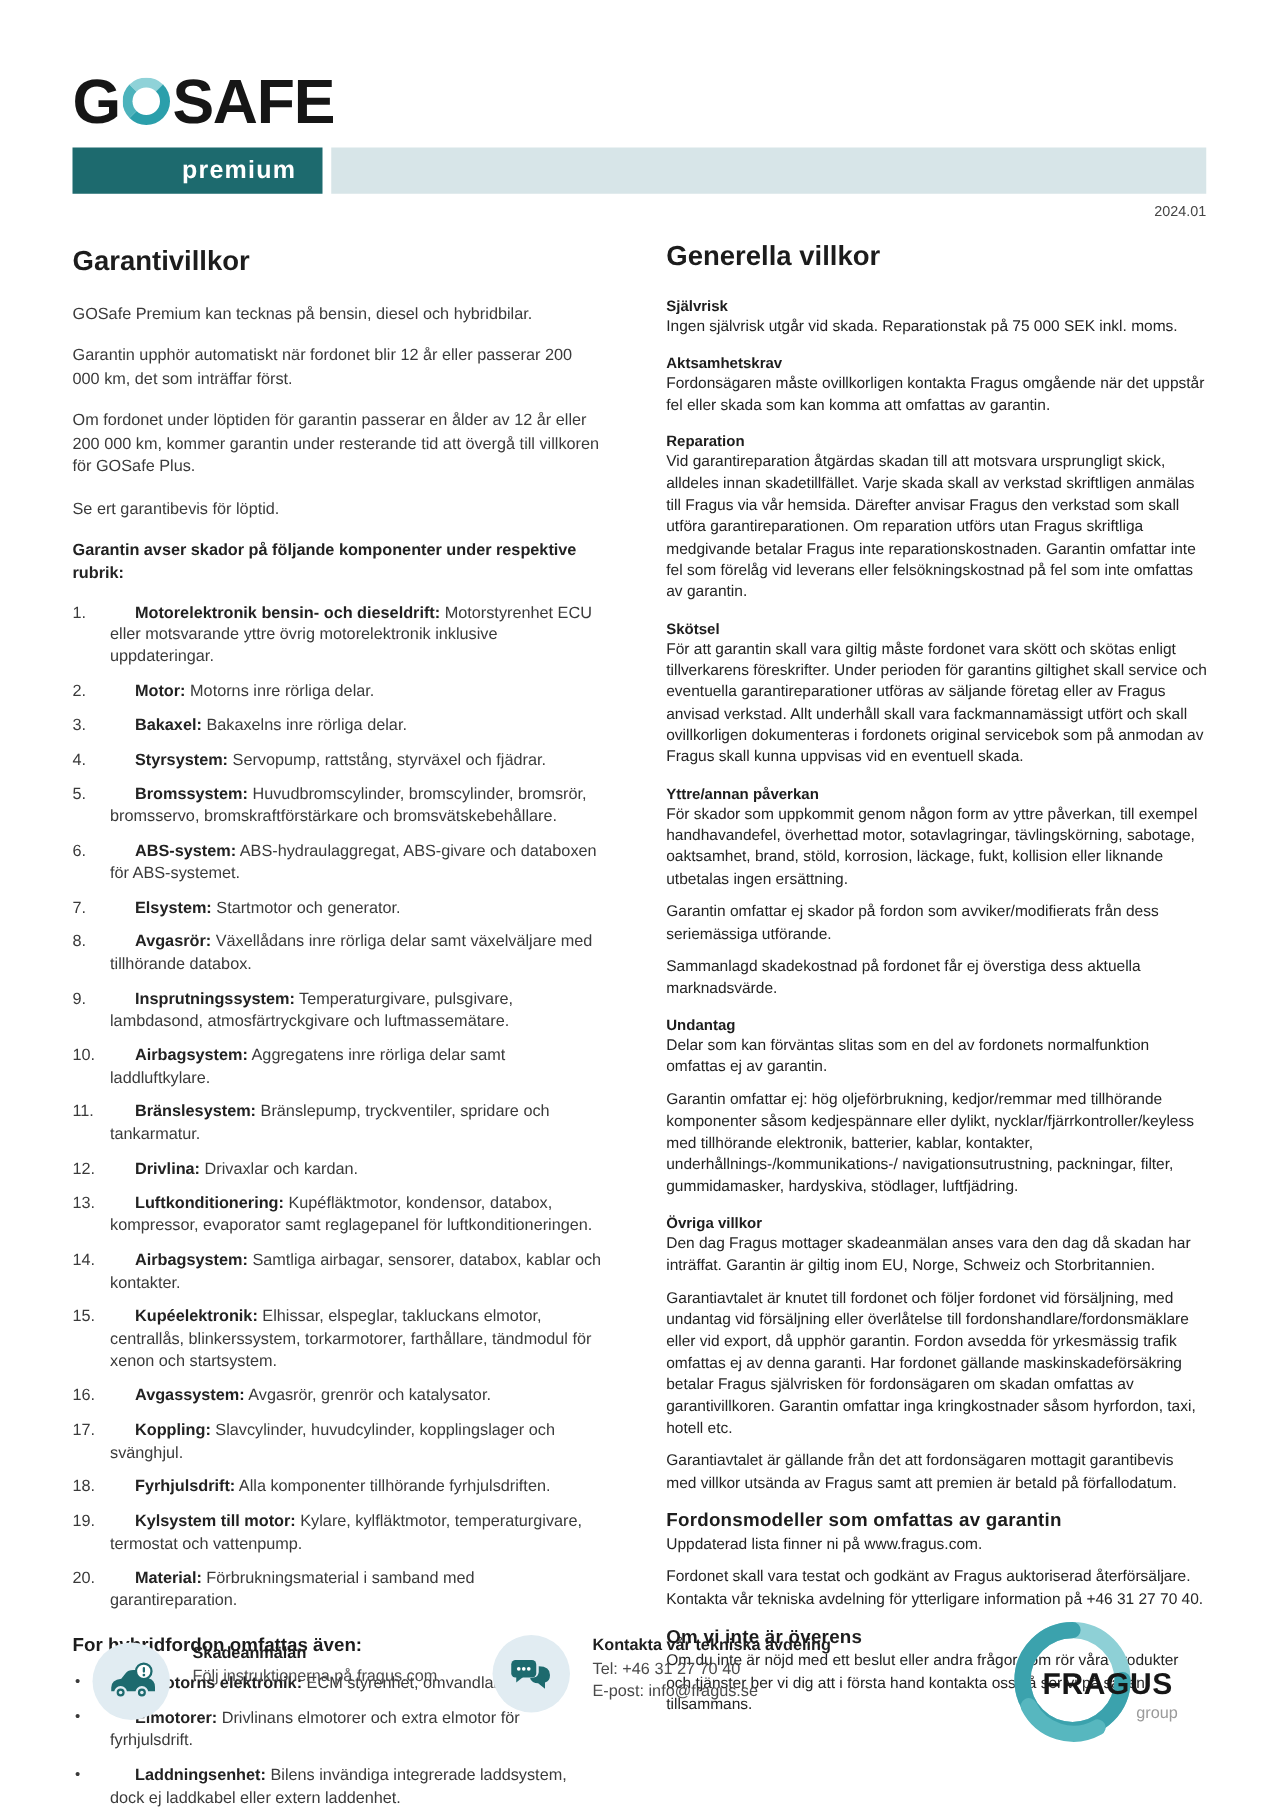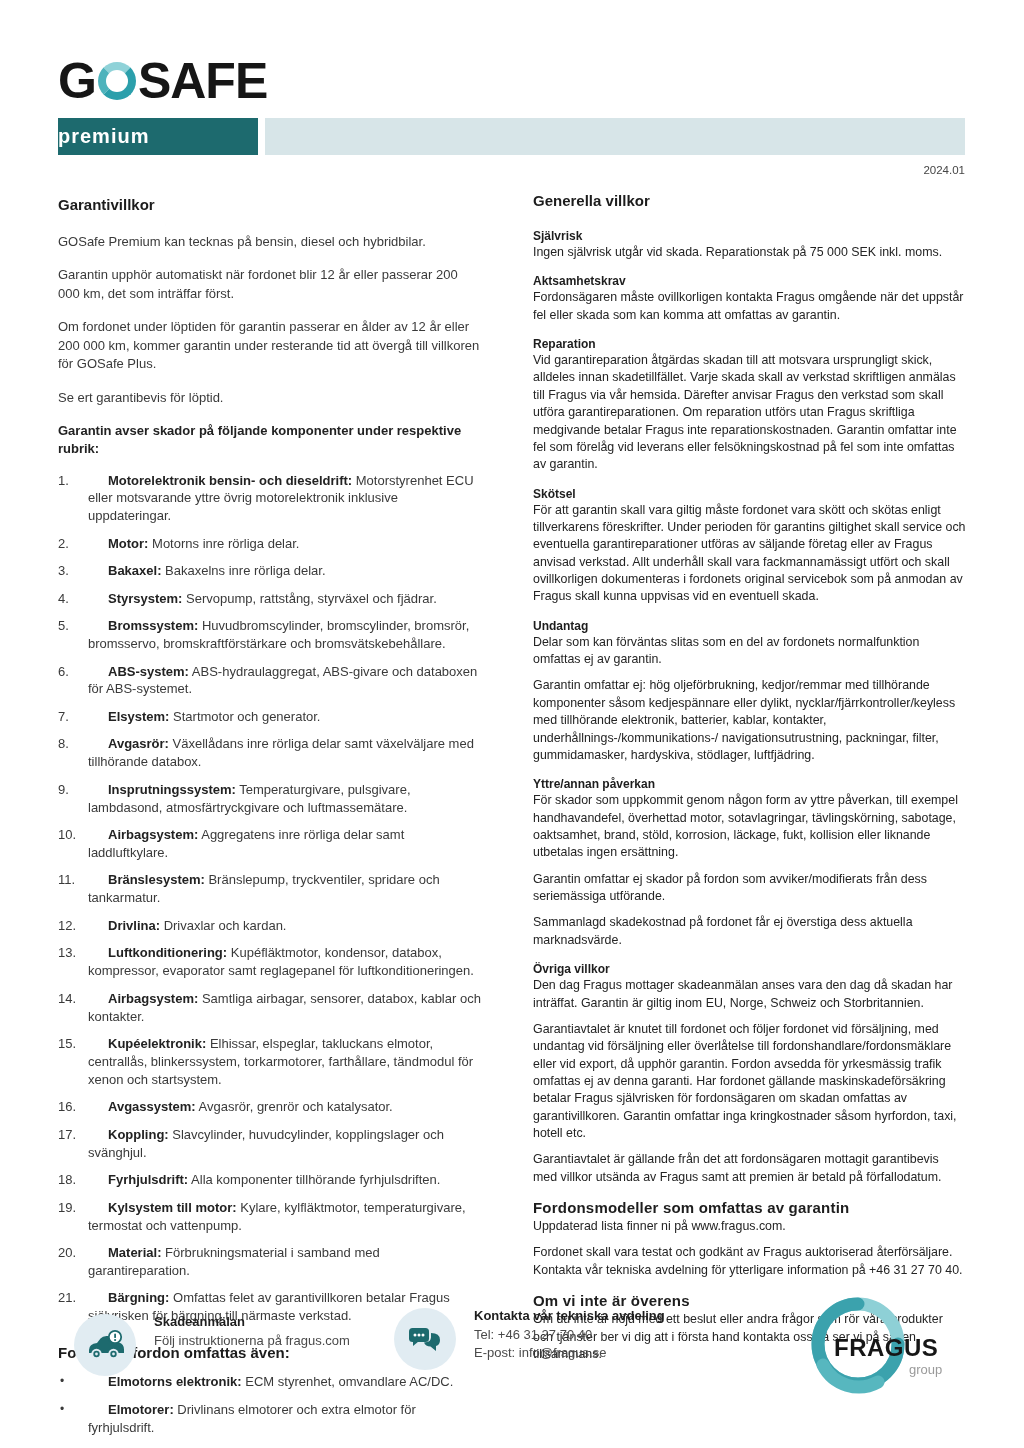--- a/index.html
+++ b/index.html
@@ -7,29 +7,29 @@
   body { font-family:"Liberation Sans", sans-serif; color:#2c2c2c; }
   .page { position:relative; width:1024px; height:1448px; background:#ffffff; overflow:hidden; margin:0 auto; }
 
   
   .logo-row { position:absolute; left:58px; top:56px; display:flex; align-items:center; }
   .logo-g, .logo-safe { font-size:50px; font-weight:700; letter-spacing:-1px; color:#161616; line-height:1; }
   .logo-oring { display:inline-block; width:38px; height:38px; border:8px solid #2b9fab; border-radius:50%;
                 margin:0 2px; border-top-color:#8fd2d8; border-left-color:#4db3bc; }
   .tier-band { position:absolute; left:58px; top:118px; width:200px; height:37px; background:#1d6a6e;
                color:#ffffff; font-size:20px; font-weight:700; letter-spacing:1px;
-               padding-right:21px; line-height:37px; }
+               text-align:right; padding-right:21px; line-height:37px; }
   .light-band { position:absolute; left:265px; top:118px; width:700px; height:37px; background:#d7e5e8; }
   .version-date { position:absolute; right:59px; top:164px; font-size:11.5px; color:#454545; }
 
   
   .col-left  { position:absolute; left:58px;  top:196px; width:424px; }
   .col-right { position:absolute; left:533px; top:192px; width:433px; }
 
-  h1.col-title { font-size:15px; font-weight:700; color:#1c1c1c; margin-bottom:20px; }
+  h1.col-title { font-size:22px; font-weight:700; color:#1c1c1c; margin-bottom:20px; }
   .col-left p.intro { font-size:13px; line-height:1.42; color:#3a3a3a; margin-bottom:15px; }
 
   .list-heading { font-size:13px; font-weight:700; color:#222; line-height:1.4; margin-top:6px; margin-bottom:13px; }
 
   ol.coverage { list-style:none; }
   ol.coverage li { display:flex; font-size:13px; line-height:1.38; color:#3a3a3a; margin-bottom:9.5px; }
   ol.coverage .num { flex:0 0 30px; }
   ol.coverage strong, .hybrid-list strong { color:#222;margin-left:20px; }
 
   .hybrid-heading { font-size:15px; font-weight:700; color:#1c1c1c; margin-top:19px; margin-bottom:12px; }
@@ -157,24 +157,20 @@
           <span class="body"><strong>Fyrhjulsdrift:</strong> <span>Alla komponenter tillhörande fyrhjulsdriften.</span></span>
         </li>
       <li>
           <span class="num">19.</span>
           <span class="body"><strong>Kylsystem till motor:</strong> <span>Kylare, kylfläktmotor, temperaturgivare, termostat och vattenpump.</span></span>
         </li>
       <li>
           <span class="num">20.</span>
           <span class="body"><strong>Material:</strong> <span>Förbrukningsmaterial i samband med garantireparation.</span></span>
         </li>
-      <li>
-          <span class="num">21.</span>
-          <span class="body"><strong>Bärgning:</strong> <span>Omfattas felet av garantivillkoren betalar Fragus självrisken för bärgning till närmaste verkstad.</span></span>
-        </li>
     </ol>
 
     <div class="hybrid-heading">For hybridfordon omfattas även:</div>
     <ul class="hybrid-list">
       <li>
           <span class="blt">•</span>
           <span class="body"><strong>Elmotorns elektronik:</strong> <span>ECM styrenhet, omvandlare AC/DC.</span></span>
         </li>
       <li>
           <span class="blt">•</span>
@@ -201,33 +197,33 @@
     </section>
 
     <section>
       <h3>Reparation</h3>
       <p>Vid garantireparation åtgärdas skadan till att motsvara ursprungligt skick, alldeles innan skadetillfället. Varje skada skall av verkstad skriftligen anmälas till Fragus via vår hemsida. Därefter anvisar Fragus den verkstad som skall utföra garanti­reparationen. Om reparation utförs utan Fragus skriftliga medgivande betalar Fragus inte reparationskostnaden. Garantin omfattar inte fel som förelåg vid leverans eller felsökningskostnad på fel som inte omfattas av garantin.</p>
     </section>
 
     <section>
       <h3>Skötsel</h3>
       <p>För att garantin skall vara giltig måste fordonet vara skött och skötas enligt tillverkarens föreskrifter. Under perioden för garantins giltighet skall service och eventuella garanti­reparationer utföras av säljande företag eller av Fragus anvisad verkstad. Allt underhåll skall vara fackmannamässigt utfört och skall ovillkorligen dokumenteras i fordonets original servicebok som på anmodan av Fragus skall kunna uppvisas vid en eventuell skada.</p>
-    </section>
-
-    <section>
-      <h3>Undantag</h3>
-      <p>Delar som kan förväntas slitas som en del av fordonets normalfunktion omfattas ej av garantin.</p>
-      <p>Garantin omfattar ej: hög oljeförbrukning, kedjor/remmar med tillhörande komponenter såsom kedjespännare eller dylikt, nycklar/fjärrkontroller/keyless med tillhörande elektronik, batterier, kablar, kontakter, underhållnings-/kommunikations-/ navigationsutrustning, packningar, filter, gummidamasker, hardyskiva, stödlager, luftfjädring.</p>
     </section>
 
     <section>
       <h3>Yttre/annan påverkan</h3>
       <p>För skador som uppkommit genom någon form av yttre påverkan, till exempel handhavandefel, överhettad motor, sotavlagringar, tävlingskörning, sabotage, oaktsamhet, brand, stöld, korrosion, läckage, fukt, kollision eller liknande utbetalas ingen ersättning.</p>
       <p>Garantin omfattar ej skador på fordon som avviker/modifierats från dess seriemässiga utförande.</p>
       <p>Sammanlagd skadekostnad på fordonet får ej överstiga dess aktuella marknadsvärde.</p>
+    </section>
+
+    <section>
+      <h3>Undantag</h3>
+      <p>Delar som kan förväntas slitas som en del av fordonets normalfunktion omfattas ej av garantin.</p>
+      <p>Garantin omfattar ej: hög oljeförbrukning, kedjor/remmar med tillhörande komponenter såsom kedjespännare eller dylikt, nycklar/fjärrkontroller/keyless med tillhörande elektronik, batterier, kablar, kontakter, underhållnings-/kommunikations-/ navigationsutrustning, packningar, filter, gummidamasker, hardyskiva, stödlager, luftfjädring.</p>
     </section>
 
     <section>
       <h3>Övriga villkor</h3>
       <p>Den dag Fragus mottager skadeanmälan anses vara den dag då skadan har inträffat. Garantin är giltig inom EU, Norge, Schweiz och Storbritannien.</p>
       <p>Garantiavtalet är knutet till fordonet och följer fordonet vid försäljning, med undantag vid försäljning eller överlåtelse till fordonshandlare/fordonsmäklare eller vid export, då upphör garantin. Fordon avsedda för yrkesmässig trafik omfattas ej av denna garanti. Har fordonet gällande maskinskadeförsäkring betalar Fragus självrisken för fordons­ägaren om skadan omfattas av garantivillkoren. Garantin omfattar inga kringkostnader såsom hyrfordon, taxi, hotell etc.</p>
       <p>Garantiavtalet är gällande från det att fordonsägaren mottagit garantibevis med villkor utsända av Fragus samt att premien är betald på förfallodatum.</p>
     </section>
 
     <section class="sec-lg">

